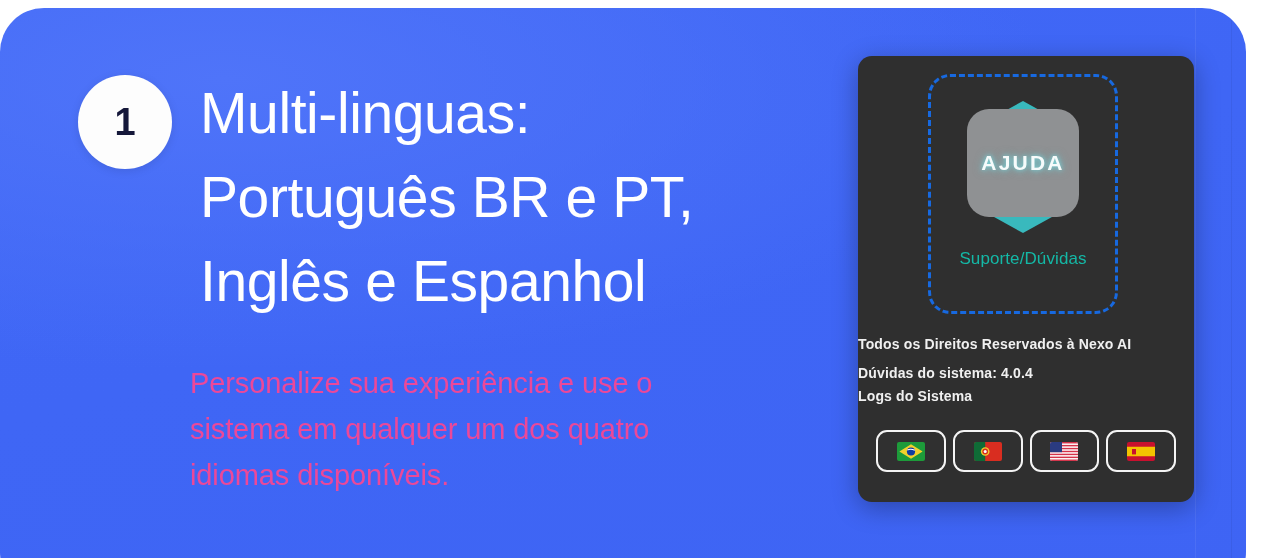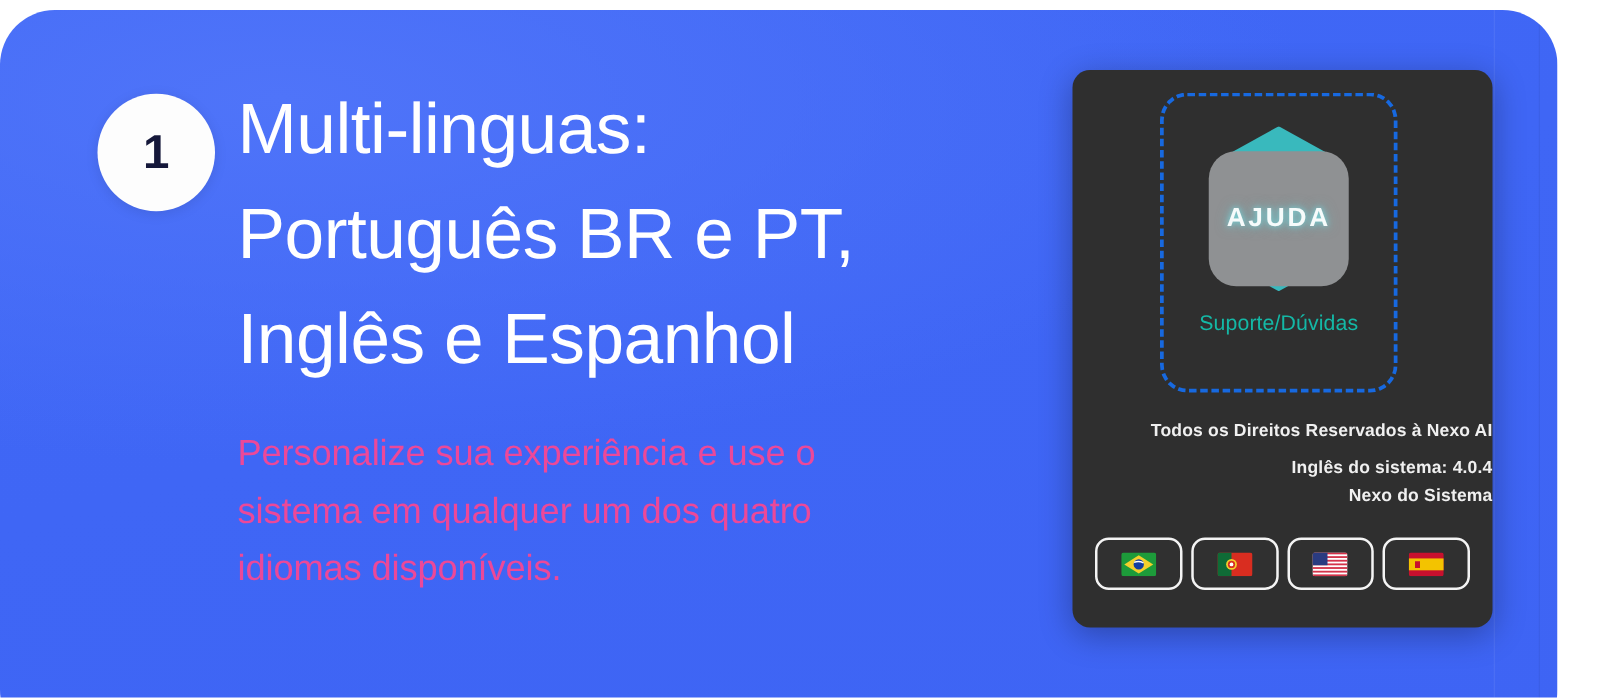--- a/index.html
+++ b/index.html
@@ -67,21 +67,21 @@
   }
 
   
   .text-block {
     position: absolute;
     left: 190px;
     top: 62px;
     width: 560px;
   }
   .headline {
-    margin: 0;
+    margin: 10px;
     color: #ffffff;
     font-size: 57px;
     font-weight: 400;
     line-height: 1.47;
     letter-spacing: -0.4px;
     font-family: "Liberation Sans", sans-serif;
     white-space: pre-line;
   }
   .subtext {
     margin: 0;
@@ -139,21 +139,21 @@
     top: 0;
     clip-path: polygon(0 100%, 50% 0, 100% 100%, 100% 100%, 0 100%);
   }
   .help-icon .chev.bot {
     bottom: 0;
     clip-path: polygon(0 0, 100% 0, 50% 100%);
   }
   .help-icon .body {
     position: absolute;
     left: 5px;
-    top: 20px;
+    top: 8px;
     width: 112px;
     height: 108px;
     background: #8f9193;
     border-radius: 22px;
     display: flex;
     align-items: center;
     justify-content: center;
   }
   .help-icon .label {
     font-family: "Liberation Sans", sans-serif;
@@ -171,21 +171,21 @@
     font-weight: 400;
     letter-spacing: 0.1px;
     font-family: "Liberation Sans", sans-serif;
   }
 
   .footer-lines {
     position: absolute;
     left: 0;
     right: 0;
     top: 278px;
-    text-align: right;
+    text-align: left;
   }
   .footer-lines .line {
     color: #f0f0f0;
     font-size: 14px;
     font-weight: 700;
     letter-spacing: 0.15px;
     line-height: 1.5;
     font-family: "Liberation Sans", sans-serif;
     margin: 0 0 8px 0;
   }
@@ -253,22 +253,22 @@
         <div class="chev bot"></div>
         <div class="body">
           <span class="label">AJUDA</span>
         </div>
       </div>
       <div class="help-caption">Suporte/Dúvidas</div>
     </div>
 
     <div class="footer-lines">
       <p class="line">Todos os Direitos Reservados à Nexo AI</p>
-      <p class="line sub">Inglês do sistema: 4.0.4</p>
-      <p class="line last">Nexo do Sistema</p>
+      <p class="line sub">Dúvidas do sistema: 4.0.4</p>
+      <p class="line last">Logs do Sistema</p>
     </div>
 
     <div class="lang-row">
       <div class="lang-btn">
         <svg class="flag-img" viewBox="0 0 28 19">
           <rect width="28" height="19" fill="#1d9b3a"></rect>
           <polygon points="14,2.2 25.6,9.5 14,16.8 2.4,9.5" fill="#f3d02c"></polygon>
           <circle cx="14" cy="9.5" r="4.1" fill="#123ca0"></circle>
           <path d="M10.3 7.9 Q14 6.4 17.8 8.3" stroke="#ffffff" stroke-width="1.1" fill="none"></path>
         </svg>

